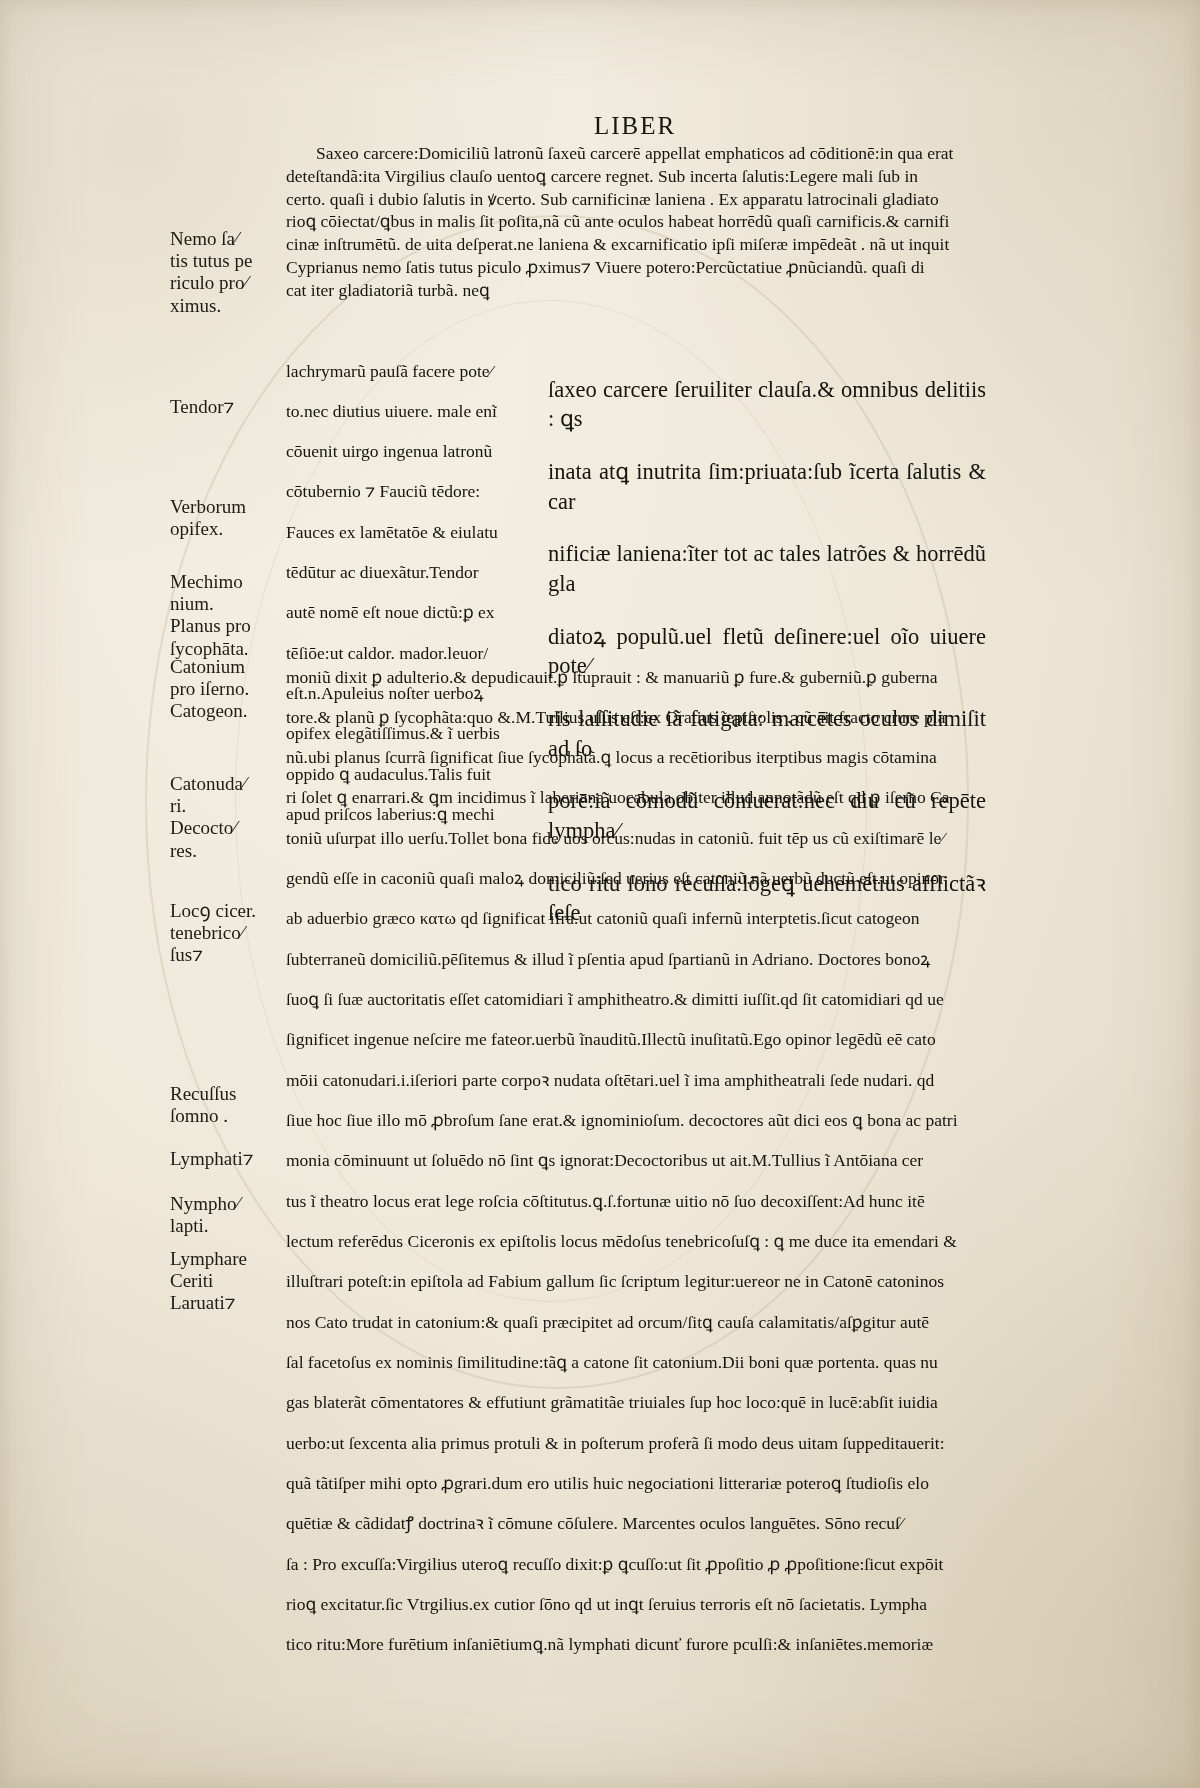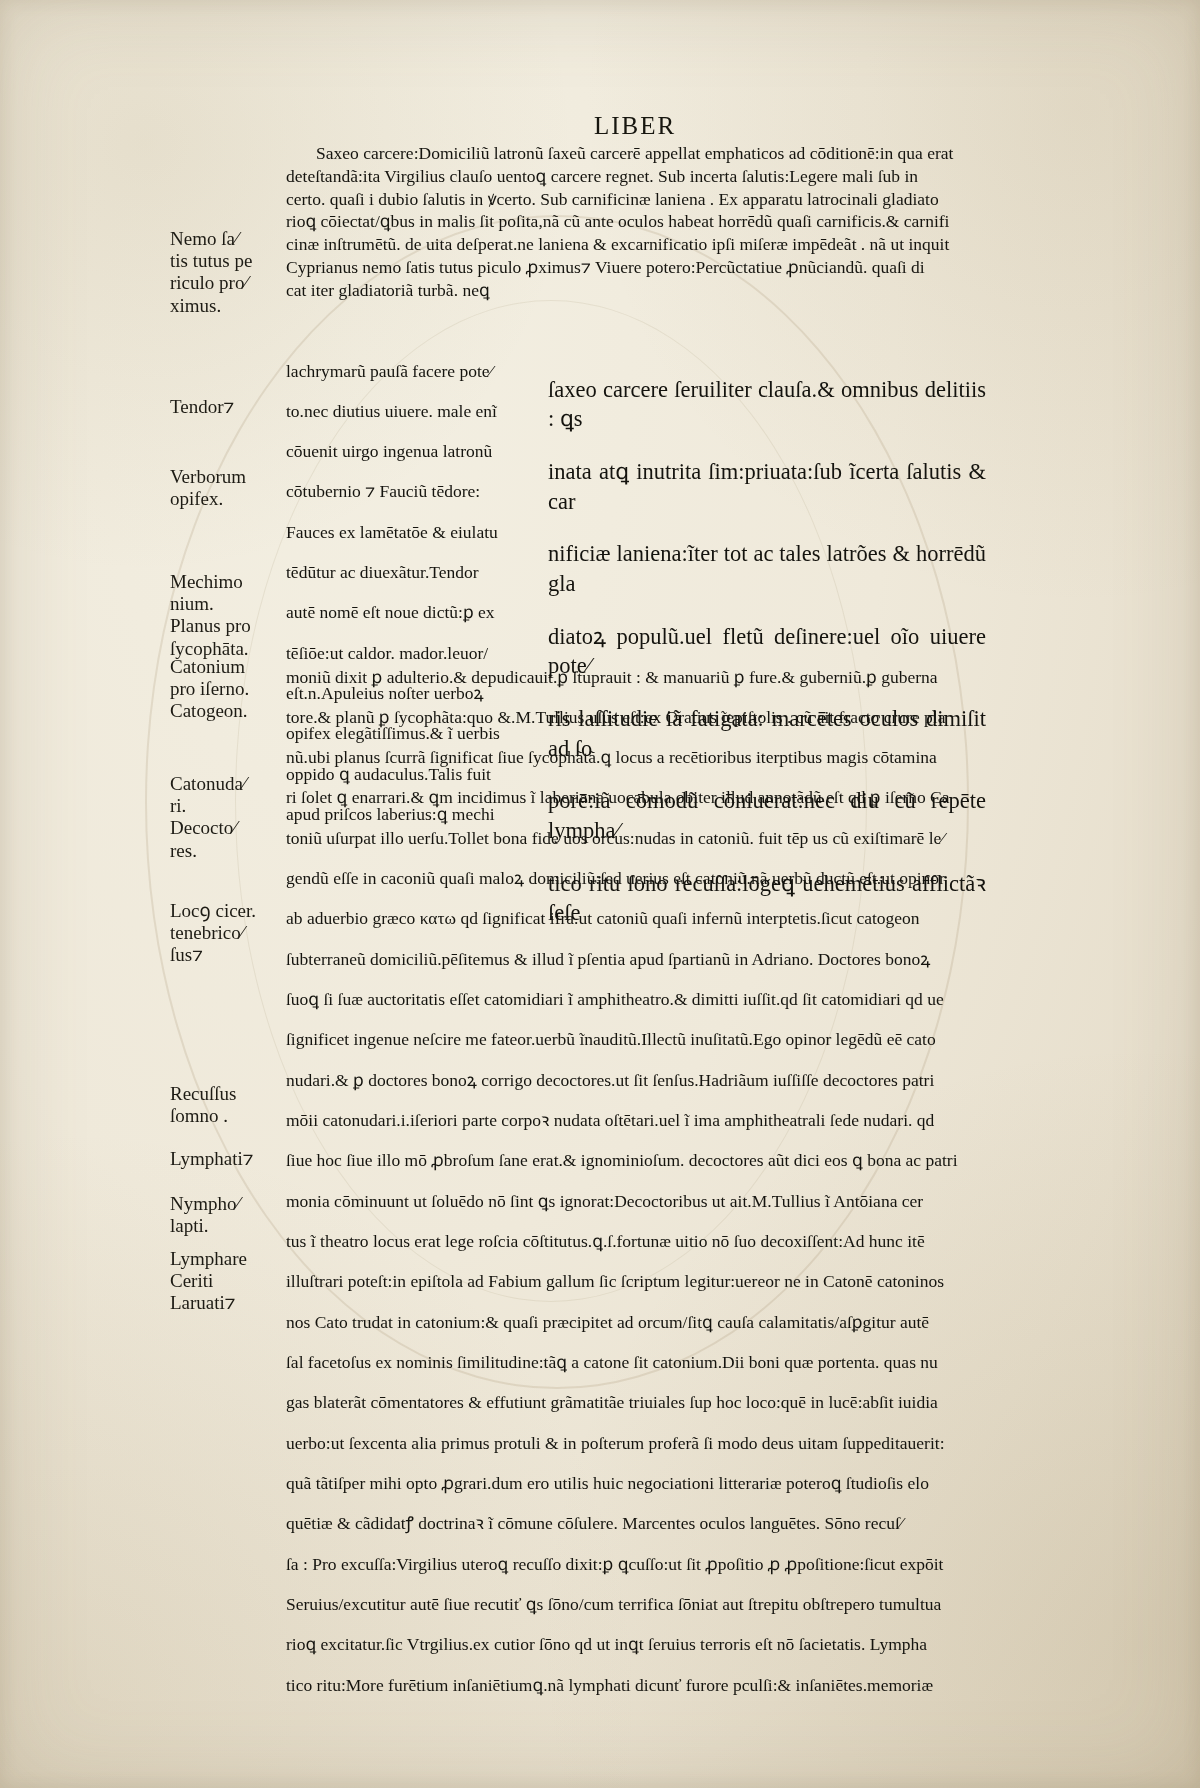--- a/index.html
+++ b/index.html
@@ -155,21 +155,21 @@
   <div class="header">
     <span class="hdr-inner">LIBER</span>
   </div>
 
   <div class="margin-notes">
     <div class="note" style="top:0px">Nemo ſa⁄
 tis tutus pe
 riculo pro⁄
 ximus.</div>
     <div class="note" style="top:168px">Tendor⁊</div>
-    <div class="note" style="top:238px">Verborum
+    <div class="note" style="top:268px">Verborum
 opifex.</div>
     <div class="note" style="top:343px">Mechimo
 nium.
 Planus pro
 ſycophāta.</div>
     <div class="note" style="top:428px">Catonium
 pro iſerno.
 Catogeon.</div>
     <div class="note" style="top:545px">Catonuda⁄
 ri.
@@ -228,33 +228,32 @@
     <p>moniũ dixit ꝑ adulterio.&amp; depudicauit.ꝑ ſtuprauit : &amp; manuariũ ꝑ fure.&amp; guberniũ.ꝑ guberna</p>
     <p>tore.&amp; planũ ꝑ ſycophãta:quo &amp;.M.Tullius uſus eſt:ex Oratius ĩepiſtolis . cũ ait fracto crure pla</p>
     <p>nũ.ubi planus ſcurrã ſignificat ſiue ſycophãtã.ꝗ locus a recētioribus iterptibus magis cōtamina</p>
     <p>ri ſolet ꝗ enarrari.&amp; ꝗm incidimus ĩ laberiana uocabula.obiter illud annotãdũ eſt qd ꝑ iſerno Ca</p>
     <p>toniũ uſurpat illo uerſu.Tollet bona fide uos orcus:nudas in catoniũ. fuit tēp us cũ exiſtimarē le⁄</p>
     <p>gendũ eſſe in caconiũ quaſi maloꝝ domiciliũ:ſed uerius eſt catoniũ.nã uerbũ ductũ eſt.ut opinor</p>
     <p>ab aduerbio græco κατω qd ſignificat ifra.ut catoniũ quaſi infernũ interptetis.ſicut catogeon</p>
     <p>ſubterraneũ domiciliũ.pēſitemus &amp; illud ĩ pſentia apud ſpartianũ in Adriano. Doctores bonoꝝ</p>
     <p>ſuoꝗ ſi ſuæ auctoritatis eſſet catomidiari ĩ amphitheatro.&amp; dimitti iuſſit.qd ſit catomidiari qd ue</p>
     <p>ſignificet ingenue neſcire me fateor.uerbũ ĩnauditũ.Illectũ inuſitatũ.Ego opinor legēdũ eē cato</p>
-    <p>nudari.&amp; ꝑ doctores bonoꝝ corrigo decoctores.ut ſit ſenſus.Hadriãum iuſſiſſe decoctores patri</p>
     <p>mōii catonudari.i.iſeriori parte corpoꝛ nudata oſtētari.uel ĩ ima amphitheatrali ſede nudari. qd</p>
     <p>ſiue hoc ſiue illo mō ꝓbroſum ſane erat.&amp; ignominioſum. decoctores aũt dici eos ꝗ bona ac patri</p>
     <p>monia cōminuunt ut ſoluēdo nō ſint ꝗs ignorat:Decoctoribus ut ait.M.Tullius ĩ Antōiana cer</p>
     <p>tus ĩ theatro locus erat lege roſcia cōſtitutus.ꝗ.ſ.fortunæ uitio nō ſuo decoxiſſent:Ad hunc itē</p>
+    <p>lectum referēdus Ciceronis ex epiſtolis locus mēdoſus tenebricoſuſꝗ : ꝗ me duce ita emendari &amp;</p>
     <p>illuſtrari poteſt:in epiſtola ad Fabium gallum ſic ſcriptum legitur:uereor ne in Catonē catoninos</p>
     <p>nos Cato trudat in catonium:&amp; quaſi præcipitet ad orcum/ſitꝗ cauſa calamitatis/aſꝑgitur autē</p>
     <p>ſal facetoſus ex nominis ſimilitudine:tãꝗ a catone ſit catonium.Dii boni quæ portenta. quas nu</p>
     <p>gas blaterãt cōmentatores &amp; effutiunt grãmatitãe triuiales ſup hoc loco:quē in lucē:abſit iuidia</p>
     <p>uerbo:ut ſexcenta alia primus protuli &amp; in poſterum proferã ſi modo deus uitam ſuppeditauerit:</p>
     <p>quã tãtiſper mihi opto ꝓgrari.dum ero utilis huic negociationi litterariæ poteroꝗ ſtudioſis elo</p>
     <p>quētiæ &amp; cãdidatꝭ doctrinaꝛ ĩ cōmune cōſulere.     Marcentes oculos languētes.   Sōno recuſ⁄</p>
     <p>ſa : Pro excuſſa:Virgilius uteroꝗ recuſſo dixit:ꝑ ꝗcuſſo:ut ſit ꝓpoſitio ꝓ ꝓpoſitione:ſicut expōit</p>
-    <p>Seruius/excutitur autē ſiue recutiť ꝗs ſōno/cum terrifica ſōniat aut ſtrepitu obſtrepero tumultua</p>
     <p>rioꝗ excitatur.ſic Vtrgilius.ex cutior ſōno qd ut inꝗt ſeruius terroris eſt nō ſacietatis.    Lympha</p>
     <p>tico ritu:More furētium inſaniētiumꝗ.nã lymphati dicunť furore pculſi:&amp; inſaniētes.memoriæ</p>
 
   </div>
 
   <div class="edge-shadow"></div>
 </div>
 
 </body></html>

